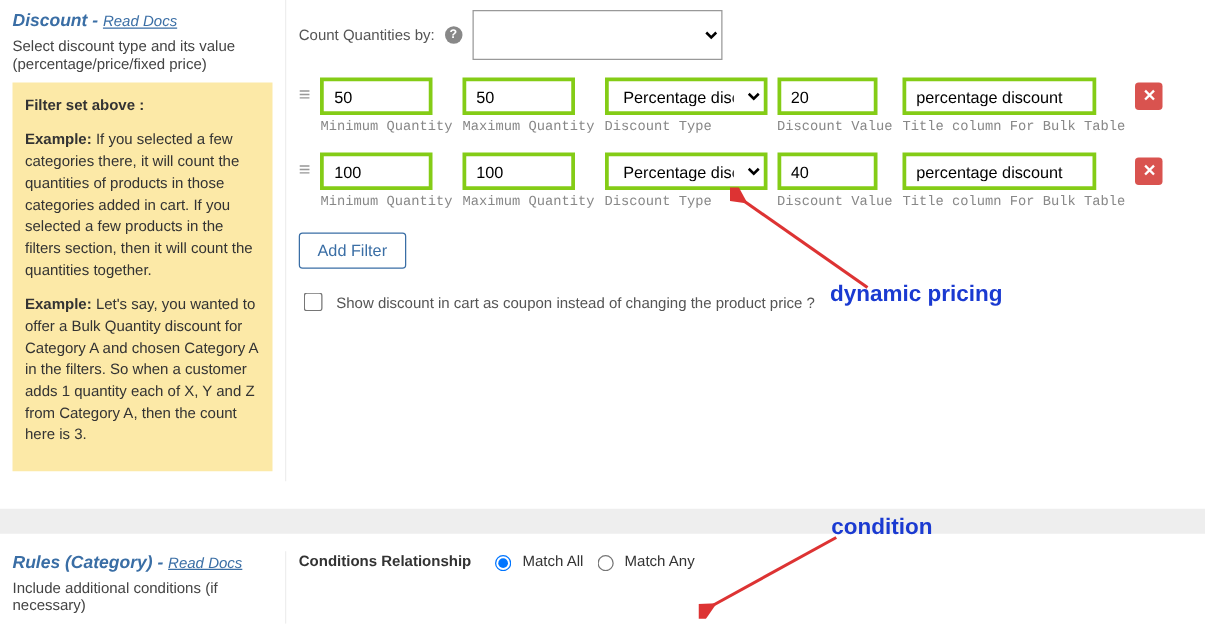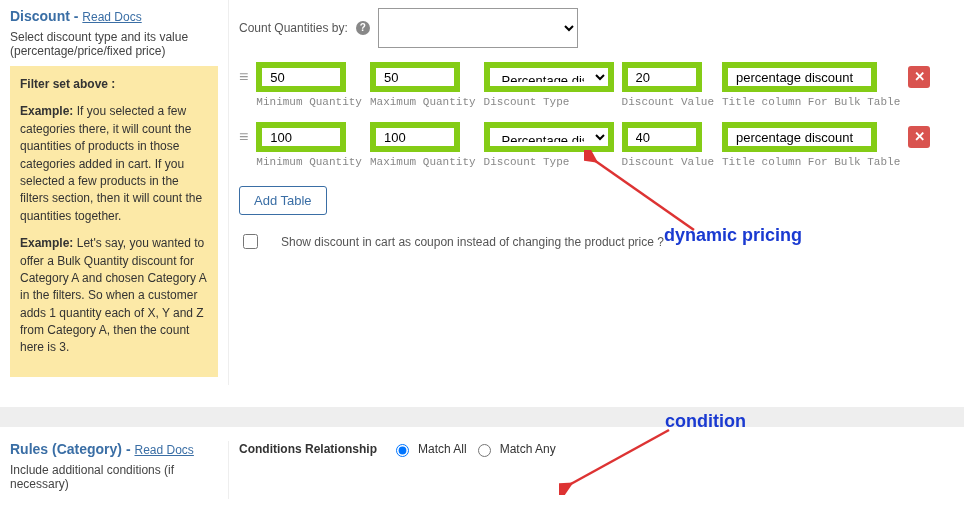--- a/index.html
+++ b/index.html
@@ -20,20 +20,21 @@
   .main {
     flex: 1;
     padding: 8px 10px;
     border-left: 1px solid #eee;
   }
   .section-title {
     font-size: 14px;
     font-weight: bold;
     color: #3a6ea5;
     margin: 0 0 6px 0;
+    font-style: italic;
   }
   .section-title a {
     font-size: 12px;
     font-weight: normal;
     color: #3a6ea5;
     text-decoration: underline;
   }
   .side-desc {
     font-size: 12px;
     color: #444;
@@ -86,21 +87,21 @@
   .drag {
     color:#999;
     font-size:16px;
     line-height:30px;
     cursor:grab;
     user-select:none;
   }
   .field { display:flex; flex-direction:column; }
   .field input, .field select {
     height: 30px;
-    border:6px solid #84cc16;
+    border:3px solid #84cc16;
     padding:4px 8px;
     font-size:13px;
     background:#fff;
   }
   .field .cap {
     font-size:11px;
     color:#888;
     margin-top:4px;
     font-family:Liberation Mono, monospace;
   }
@@ -127,21 +128,21 @@
     background:#fff;
     padding:6px 14px;
     font-size:13px;
     border-radius:3px;
     cursor:pointer;
     margin-top:18px;
   }
   .check-row {
     display:flex;
     align-items:center;
-    gap:20px;
+    gap:8px;
     margin-top:16px;
     font-size:12px;
     color:#555;
   }
   .check-row input[type=checkbox]{
     width:15px;height:15px;
     border:1px solid #3a6ea5;
   }
   .annot {
     color:#1a3ad1;
@@ -241,21 +242,21 @@
         <input class="w-val" value="40" style="">
         <span class="cap">Discount Value</span>
       </div>
       <div class="field">
         <input class="w-title" value="percentage discount" style="">
         <span class="cap">Title column For Bulk Table</span>
       </div>
       <button class="del-btn">✕</button>
     </div>
 
-    <button class="add-range">Add Table</button>
+    <button class="add-range">Add Filter</button>
 
     <div class="check-row">
       <input type="checkbox" style="">
       <span>Show discount in cart as coupon instead of changing the product price ?</span>
     </div>
 
     
     <svg class="arrow-svg" style="left:355px; top:150px;" width="120" height="90">
       <defs>
           <marker id="ah1" markerWidth="8" markerHeight="8" refX="2" refY="4" orient="auto">

